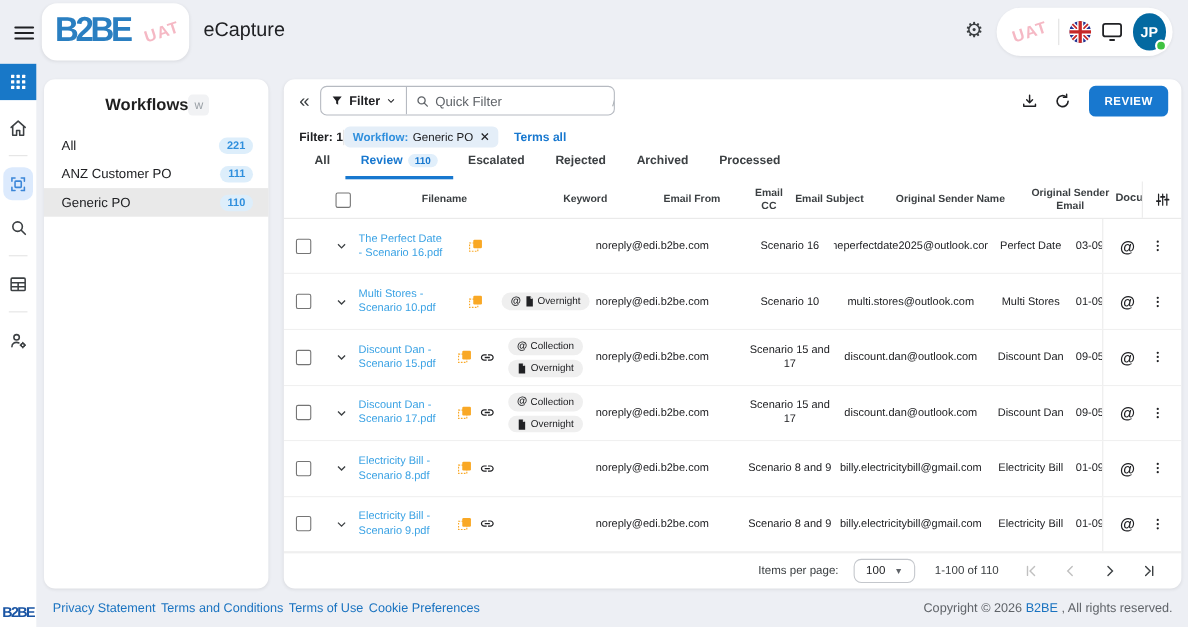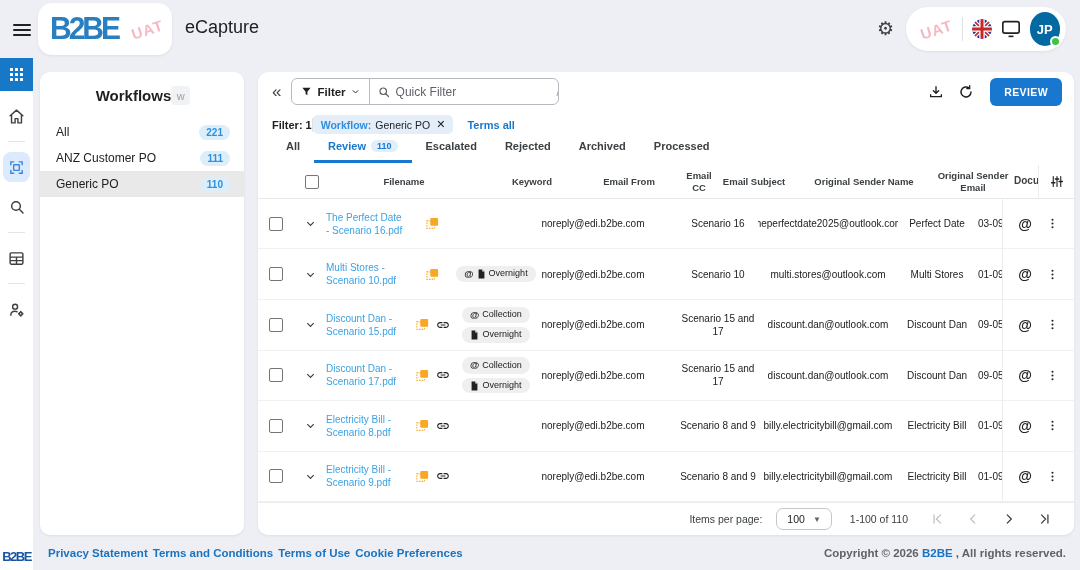--- a/index.html
+++ b/index.html
@@ -126,21 +126,21 @@
     justify-content:flex-end; padding:0 18px; gap:14px; font-size:10.5px; color:#3c4043; }
   .page-size { display:flex; align-items:center; gap:8px; border:1px solid #c4c7cc; border-radius:7px;
     padding:4px 10px; cursor:pointer; color:#202124; }
   .page-size .caret { font-size:8px; color:#5f6368; }
   .page-range { margin:0 4px; }
   .pg-btn { cursor:pointer; padding:0 4px; }
   .pg-btn.disabled { cursor:default; }
 
   
   .page-footer { position:absolute; left:33px; right:0; bottom:0; height:34px; display:flex; align-items:center;
-    padding:0 14px 0 15px; font-size:11.5px;font-weight:bold; }
+    padding:0 14px 0 15px; font-size:11.5px; }
   .footer-links { display:flex; gap:5px; }
   .footer-link { color:#1a73c0; cursor:pointer; }
   .footer-right { margin-left:auto; color:#5f6368; }
   .footer-brand-link { color:#1a73c0; cursor:pointer; }
 </style>
 </head>
 <body>
 
 <header class="app-header">
   <div class="hamburger">

